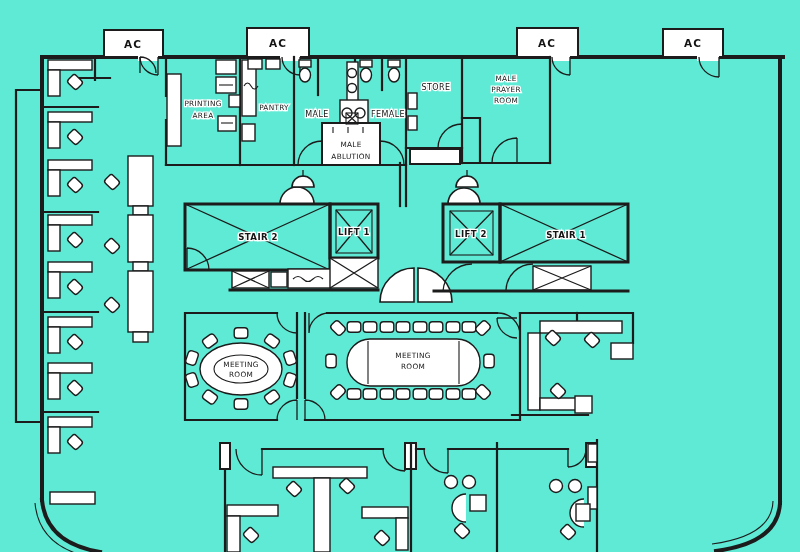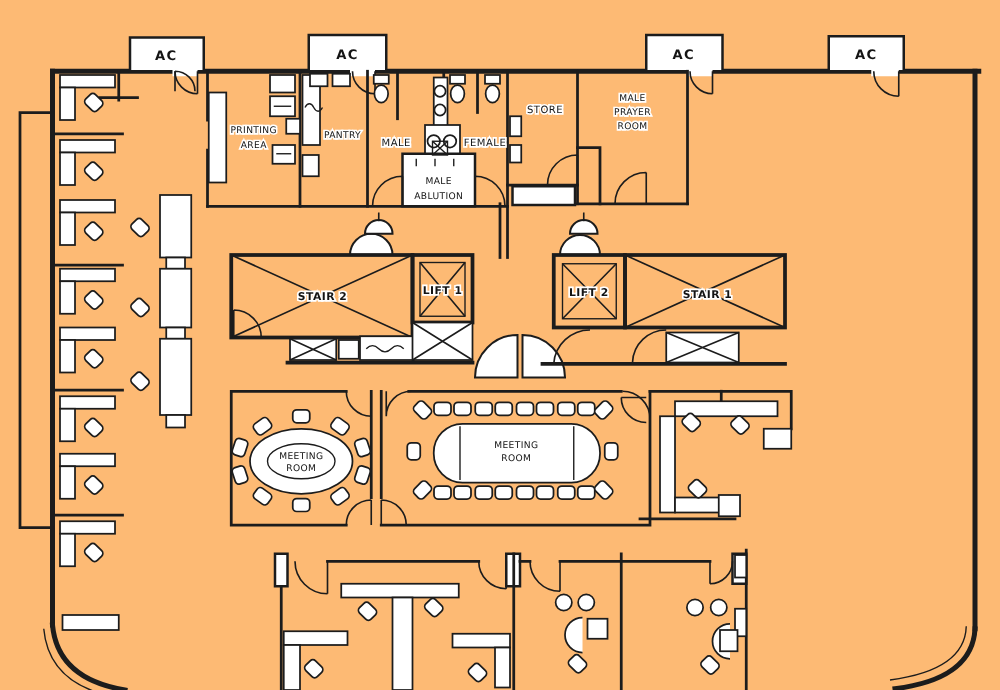--- a/index.html
+++ b/index.html
@@ -1,16 +1,16 @@
 <!DOCTYPE html>
 <html><head>
 <meta charset="utf-8">
 <style>
   html,body{margin:0;padding:0;background:#ffffff;}
-  .stage{position:relative;width:800px;height:552px;background:#fdba74;overflow:hidden;
+  .stage{position:relative;width:800px;height:552px;background:#5eead4;overflow:hidden;
          font-family:"DejaVu Sans", sans-serif;}
   svg{position:absolute;left:0;top:0;}
   
   .w4{fill:none;stroke:#1c1c1c;stroke-width:4;stroke-linecap:square;}
   .w3{fill:none;stroke:#1c1c1c;stroke-width:3;stroke-linecap:square;}
   .w2{fill:none;stroke:#1c1c1c;stroke-width:2.2;stroke-linecap:square;}
   .thin{fill:none;stroke:#1c1c1c;stroke-width:1.1;}
   
   .f{fill:#ffffff;stroke:#1c1c1c;stroke-width:1.4;}
   .f2{fill:#ffffff;stroke:#1c1c1c;stroke-width:2;}

